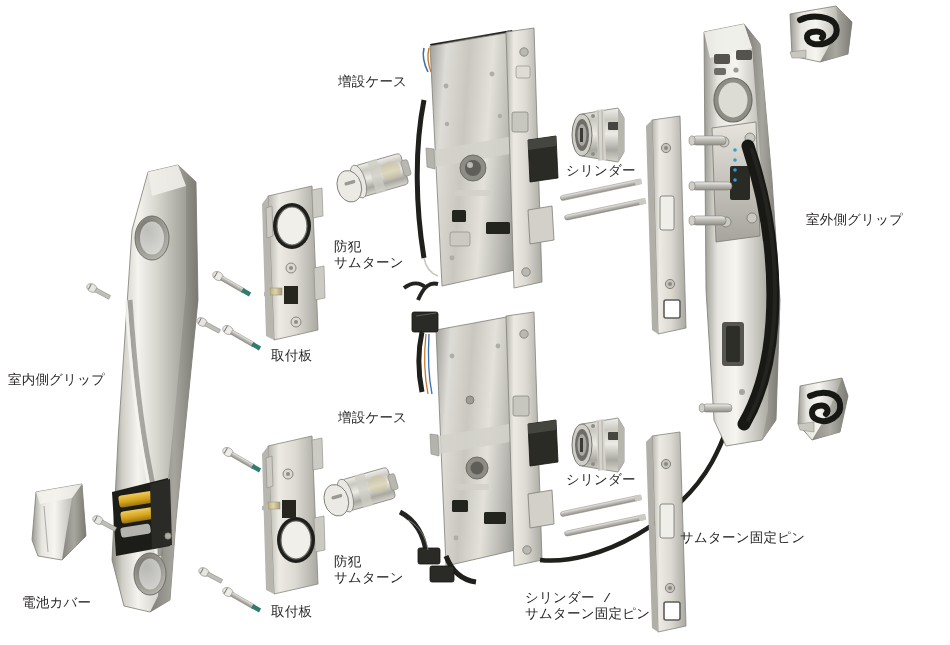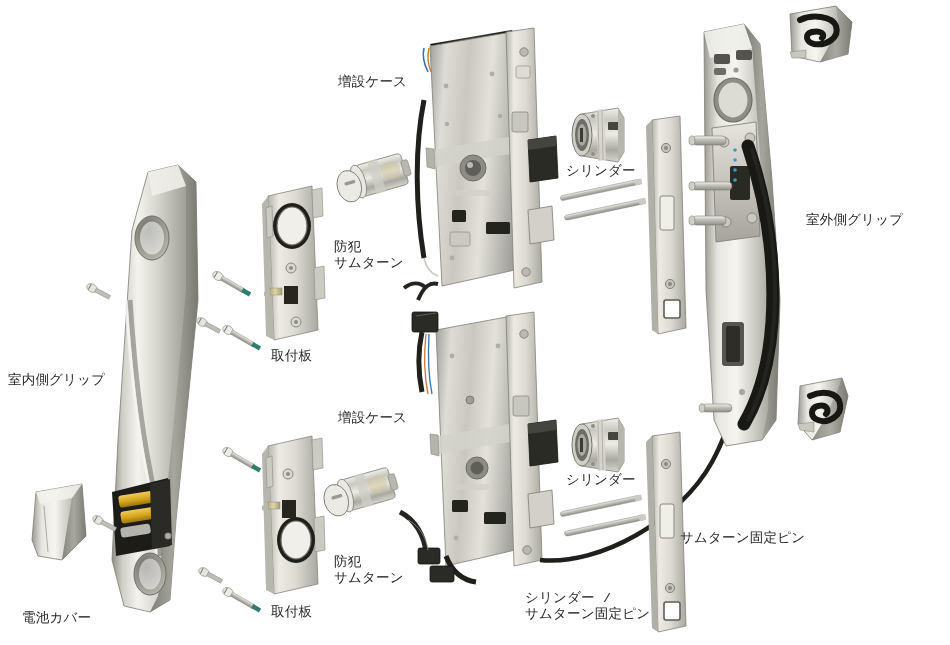--- a/index.html
+++ b/index.html
@@ -471,21 +471,21 @@
   <g>
     <path d="M800 386 L842 378 L848 396 L840 432 L812 440 L798 424 Z" fill="url(#gGripFace2)" stroke="#7d7c75" stroke-width="0.8"></path>
     <path d="M842 378 L848 396 L840 432 L812 440 L824 420 L836 394 Z" fill="url(#gGripSide)" opacity="0.8"></path>
     <path d="M810 396 C 822 390, 838 392, 840 404 C 842 416, 828 424, 818 420 C 810 417, 810 408, 818 406 C 826 404, 830 410, 826 414" fill="none" stroke="#171714" stroke-width="6" stroke-linecap="round"></path>
     <path d="M798 424 L814 422 L814 432 L800 430 Z" fill="#c8c7c0" stroke="#85847d" stroke-width="0.5"></path>
   </g>
 
 </svg>
 
 <div class="lbl" style="left:8px;  top:372px;">室内側グリップ</div>
-<div class="lbl" style="left:22px; top:595px;margin-top:15px;">電池カバー</div>
+<div class="lbl" style="left:22px; top:595px;">電池カバー</div>
 <div class="lbl" style="left:271px;top:348px;">取付板</div>
 <div class="lbl" style="left:271px;top:604px;">取付板</div>
 <div class="lbl" style="left:338px;top:74px;">増設ケース</div>
 <div class="lbl" style="left:334px;top:239px;">防犯
 サムターン</div>
 <div class="lbl" style="left:338px;top:410px;">増設ケース</div>
 <div class="lbl" style="left:334px;top:554px;">防犯
 サムターン</div>
 <div class="lbl" style="left:566px;top:163px;">シリンダー</div>
 <div class="lbl" style="left:566px;top:472px;">シリンダー</div>

